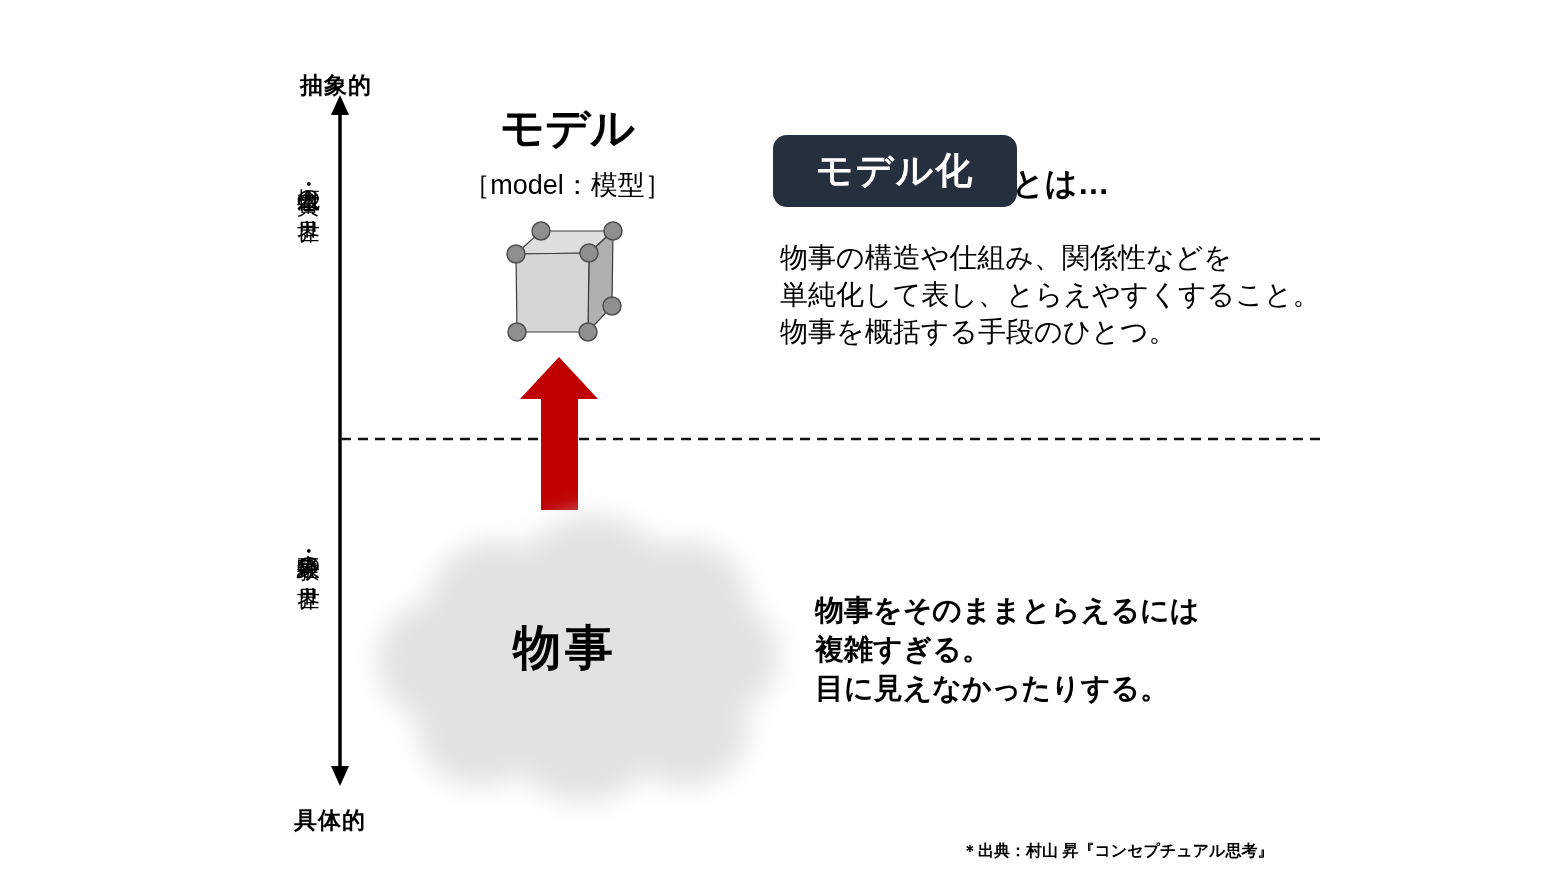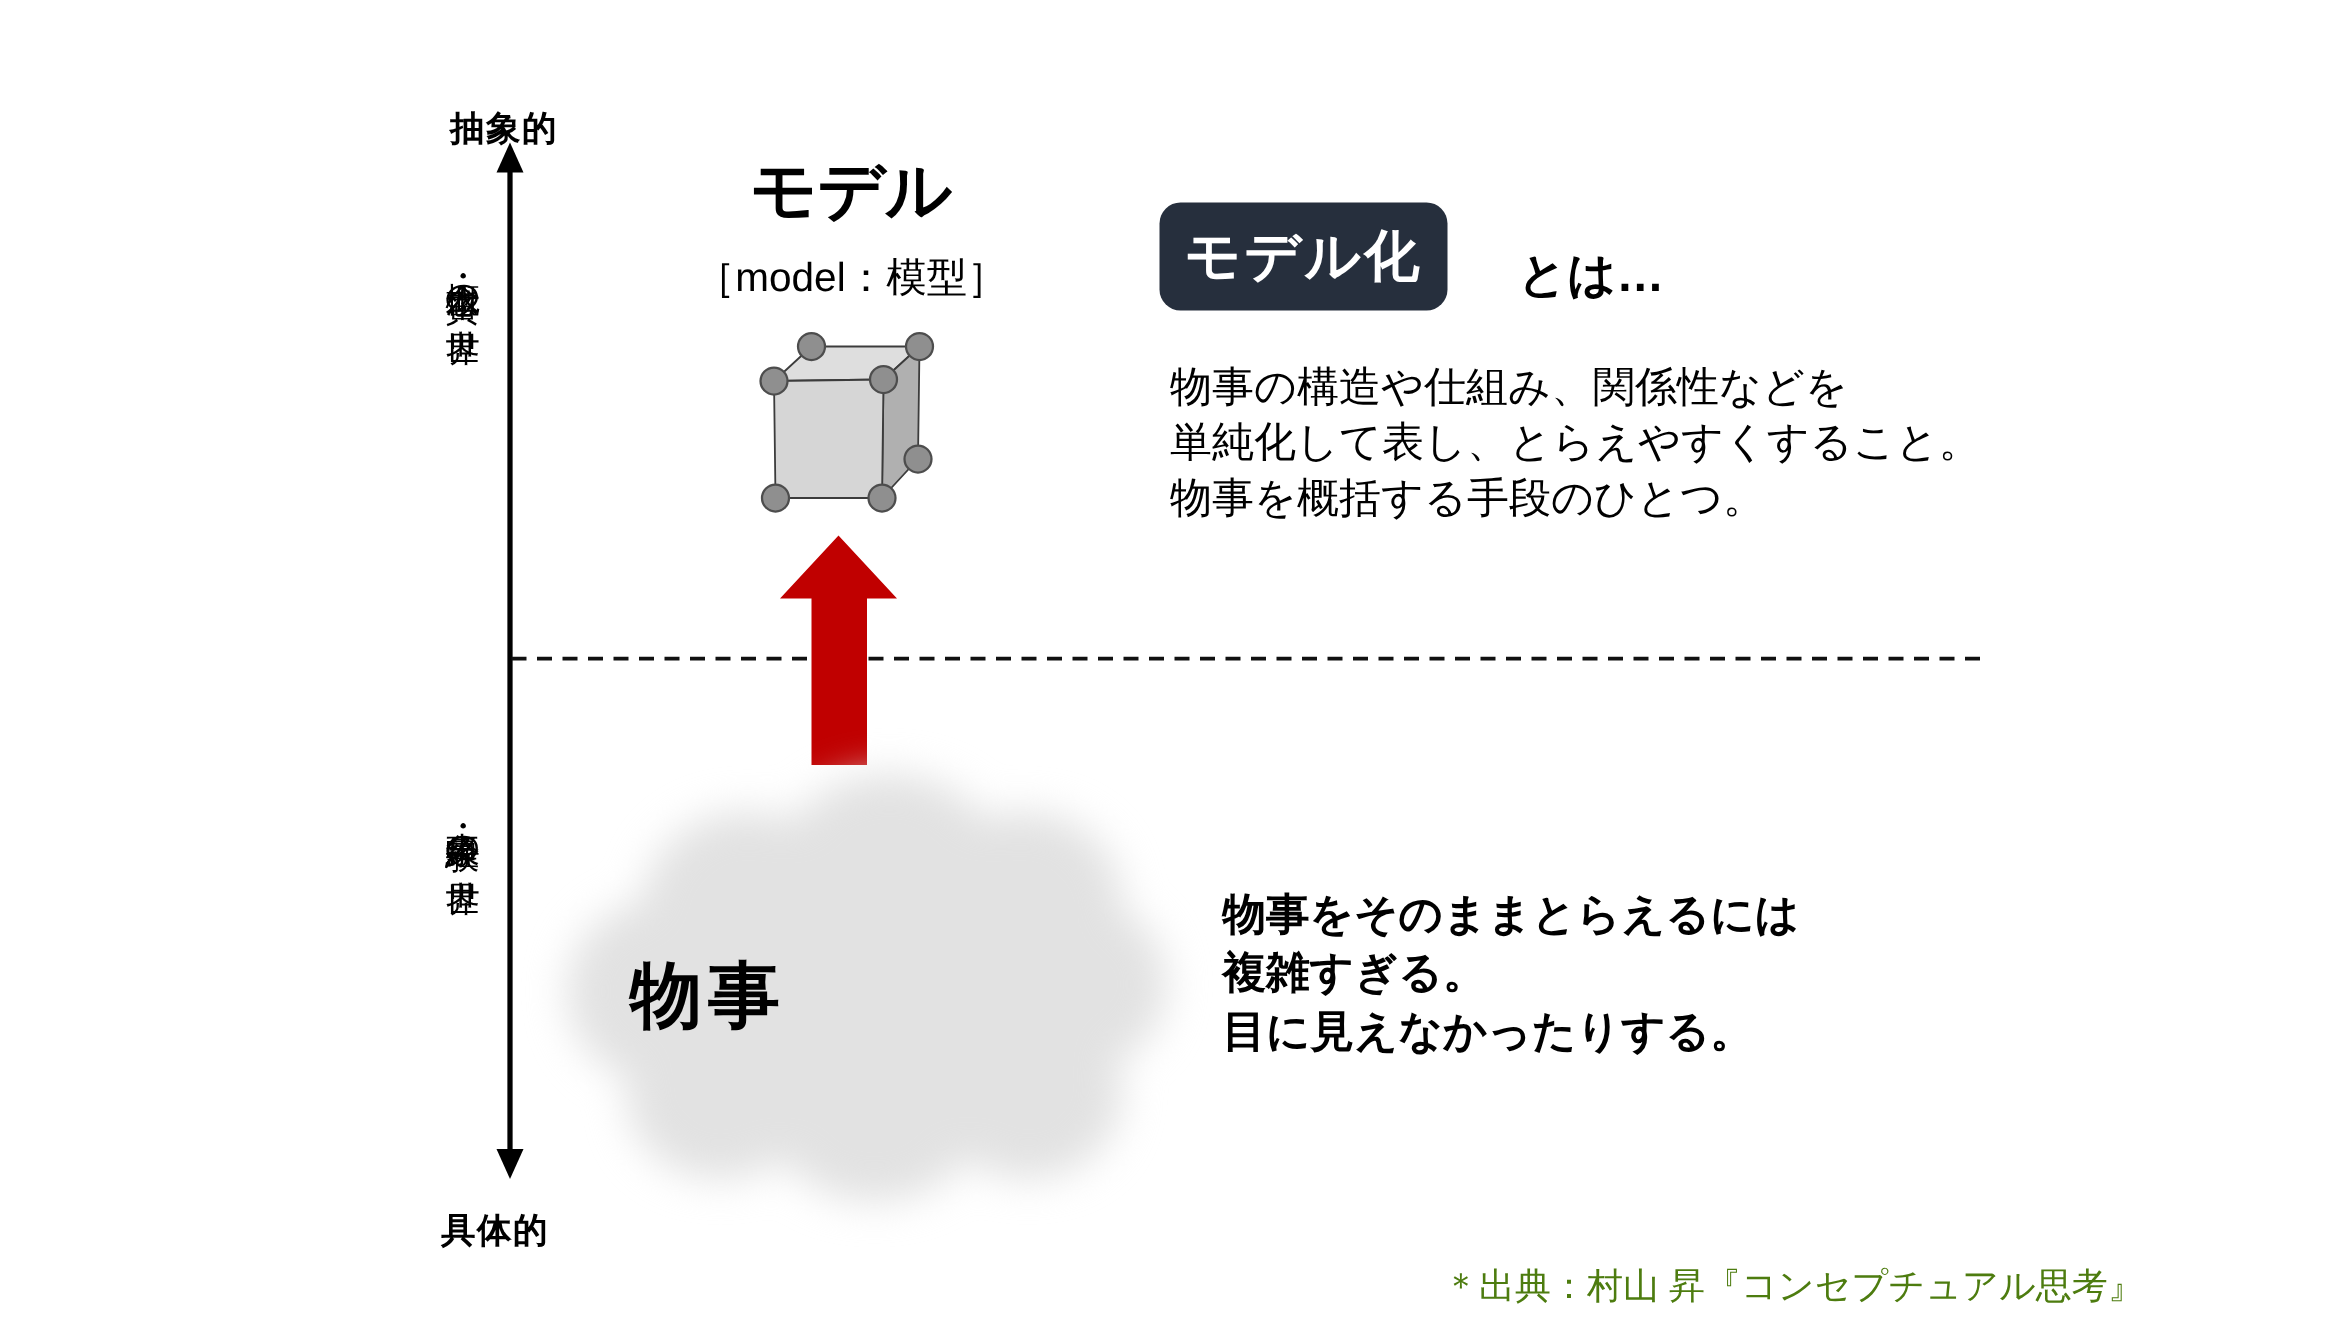--- a/index.html
+++ b/index.html
@@ -34,21 +34,21 @@
   }
 
   
   .model-group { left: 425px; top: 104px; width: 285px; text-align: center; }
   .model-title { font-size: 44px; font-weight: 800; line-height: 48px; }
   .model-subtitle { font-size: 27px; font-weight: 500; line-height: 34px; margin-top: 16px; white-space: nowrap; }
 
   
   .badge {
     left: 773px; top: 135px;
-    width: 192px; height: 72px;
+    width: 244px; height: 72px;
     background: #262f3d;
     border-radius: 14px;
     display: flex; align-items: center; justify-content: center;
     color: #ffffff;
     font-size: 37px; font-weight: 700;
     letter-spacing: 2px;
   }
   .badge-suffix {
     left: 1012px; top: 162px;
     font-size: 32px; font-weight: 700;
@@ -76,30 +76,30 @@
   .p2 { left: 60px;  top: 25px;  width: 140px; height: 130px; }
   .p3 { left: 150px; top: 0px;   width: 150px; height: 130px; }
   .p4 { left: 250px; top: 25px;  width: 130px; height: 120px; }
   .p5 { left: 300px; top: 85px;  width: 110px; height: 110px; }
   .p6 { left: 255px; top: 155px; width: 125px; height: 115px; }
   .p7 { left: 145px; top: 170px; width: 140px; height: 115px; }
   .p8 { left: 50px;  top: 160px; width: 125px; height: 110px; }
   .p9 { left: 85px;  top: 60px;  width: 240px; height: 175px; }
   .cloud-label {
     left: 420px; top: 616px; width: 290px;
+    text-align: center;
     font-size: 48px; font-weight: 800;
     letter-spacing: 4px;
-    margin-top: 16px;
   }
 
   
   .citation {
     left: 962px; top: 841px;
-    font-size: 24px; font-weight: 400;
-    color: #4d7c0f;
+    font-size: 16px; font-weight: 700;
+    color: #000000;
     white-space: nowrap;
   }
 
   svg { display: block; overflow: visible; }
 </style>
 </head>
 <body>
 
 <div class="canvas">
 

